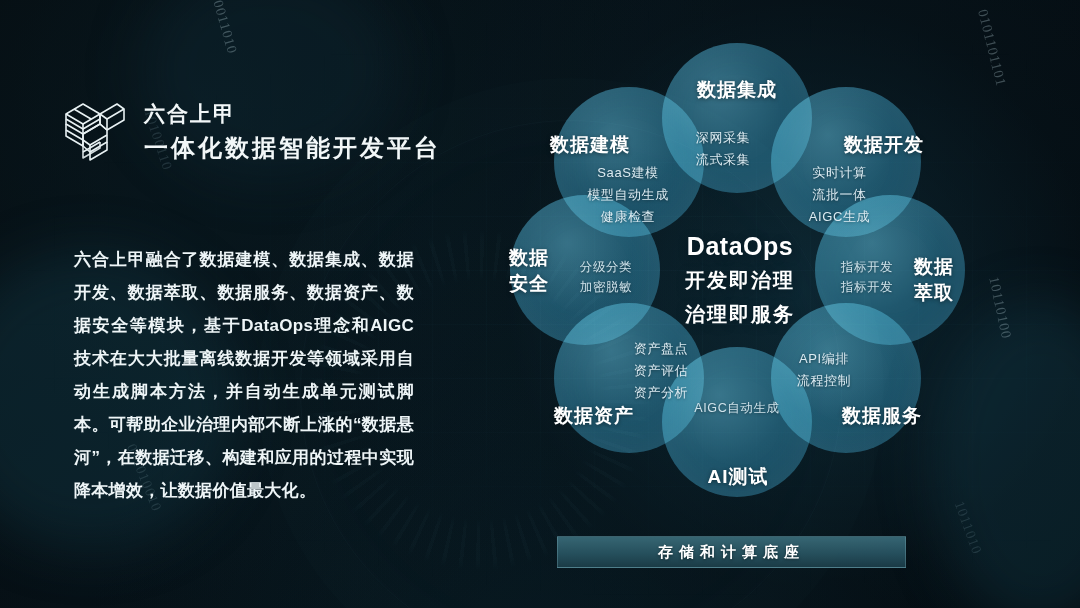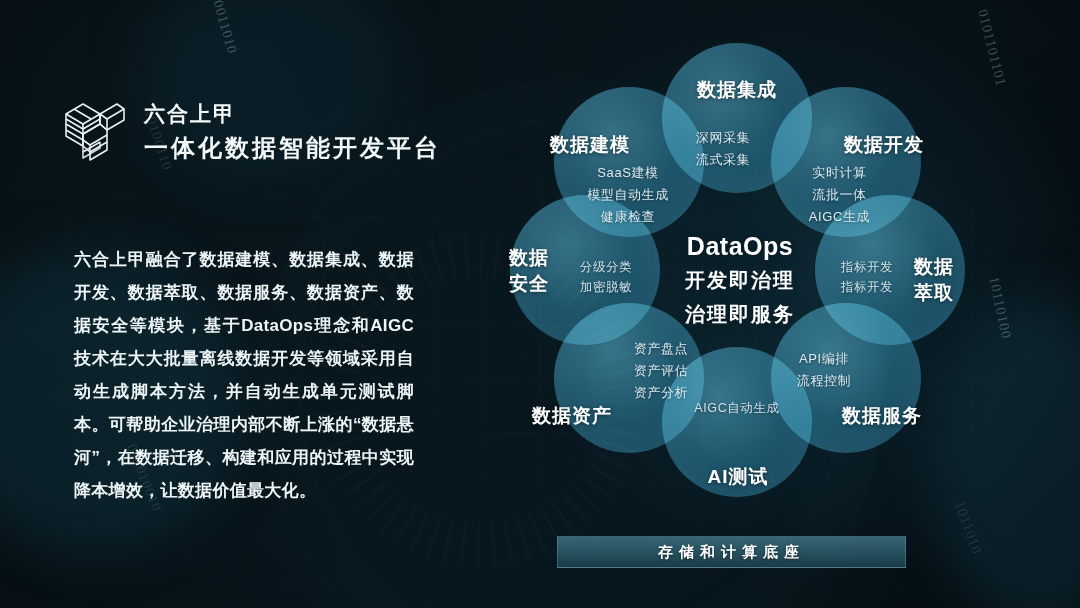--- a/index.html
+++ b/index.html
@@ -170,21 +170,21 @@
     <div class="circle" style="left:360px;top:170px;width:150px;height:150px;"></div>
     <div class="circle" style="left:99px;top:278px;width:150px;height:150px;"></div>
     <div class="circle" style="left:316px;top:278px;width:150px;height:150px;"></div>
     <div class="circle" style="left:207px;top:322px;width:150px;height:150px;"></div>
 
     <div class="c-label" style="left:232px;top:52px;width:100px;">数据集成</div>
     <div class="c-label" style="left:80px;top:107px;width:110px;">数据建模</div>
     <div class="c-label" style="left:374px;top:107px;width:110px;">数据开发</div>
     <div class="c-label two" style="left:47px;top:220px;">数据安全</div>
     <div class="c-label two" style="left:452px;top:229px;">数据萃取</div>
-    <div class="c-label" style="left:62px;top:378px;width:110px;">数据资产</div>
+    <div class="c-label" style="left:84px;top:378px;width:110px;">数据资产</div>
     <div class="c-label" style="left:372px;top:378px;width:110px;">数据服务</div>
     <div class="c-label" style="left:233px;top:427px;width:100px;margin-top:12px;">AI测试</div>
 
     <div class="sub-list" style="left:208px;top:102px;width:120px;">
       <div>深网采集</div>
       <div>流式采集</div>
     </div>
 
     <div class="sub-list" style="left:108px;top:137px;width:130px;">
       <div>SaaS建模</div>

